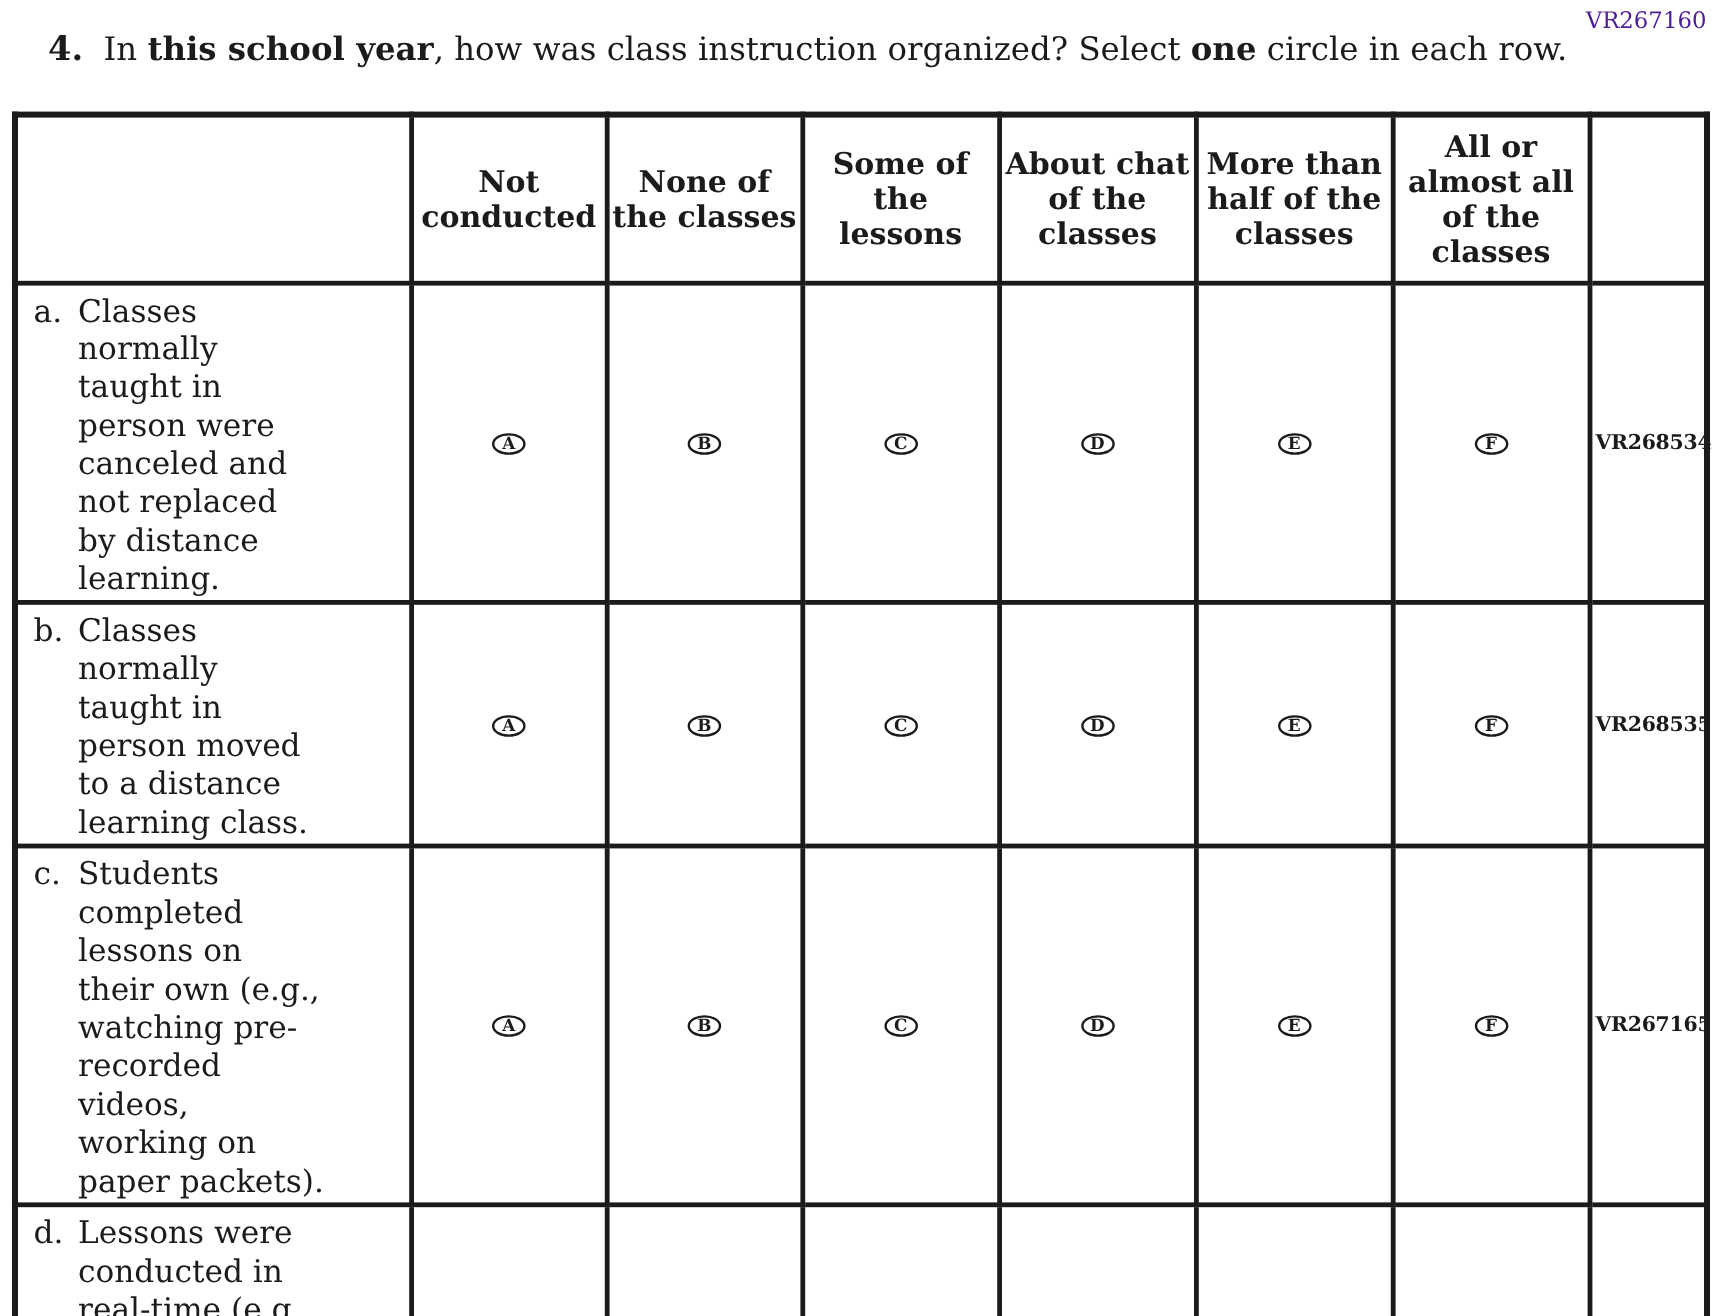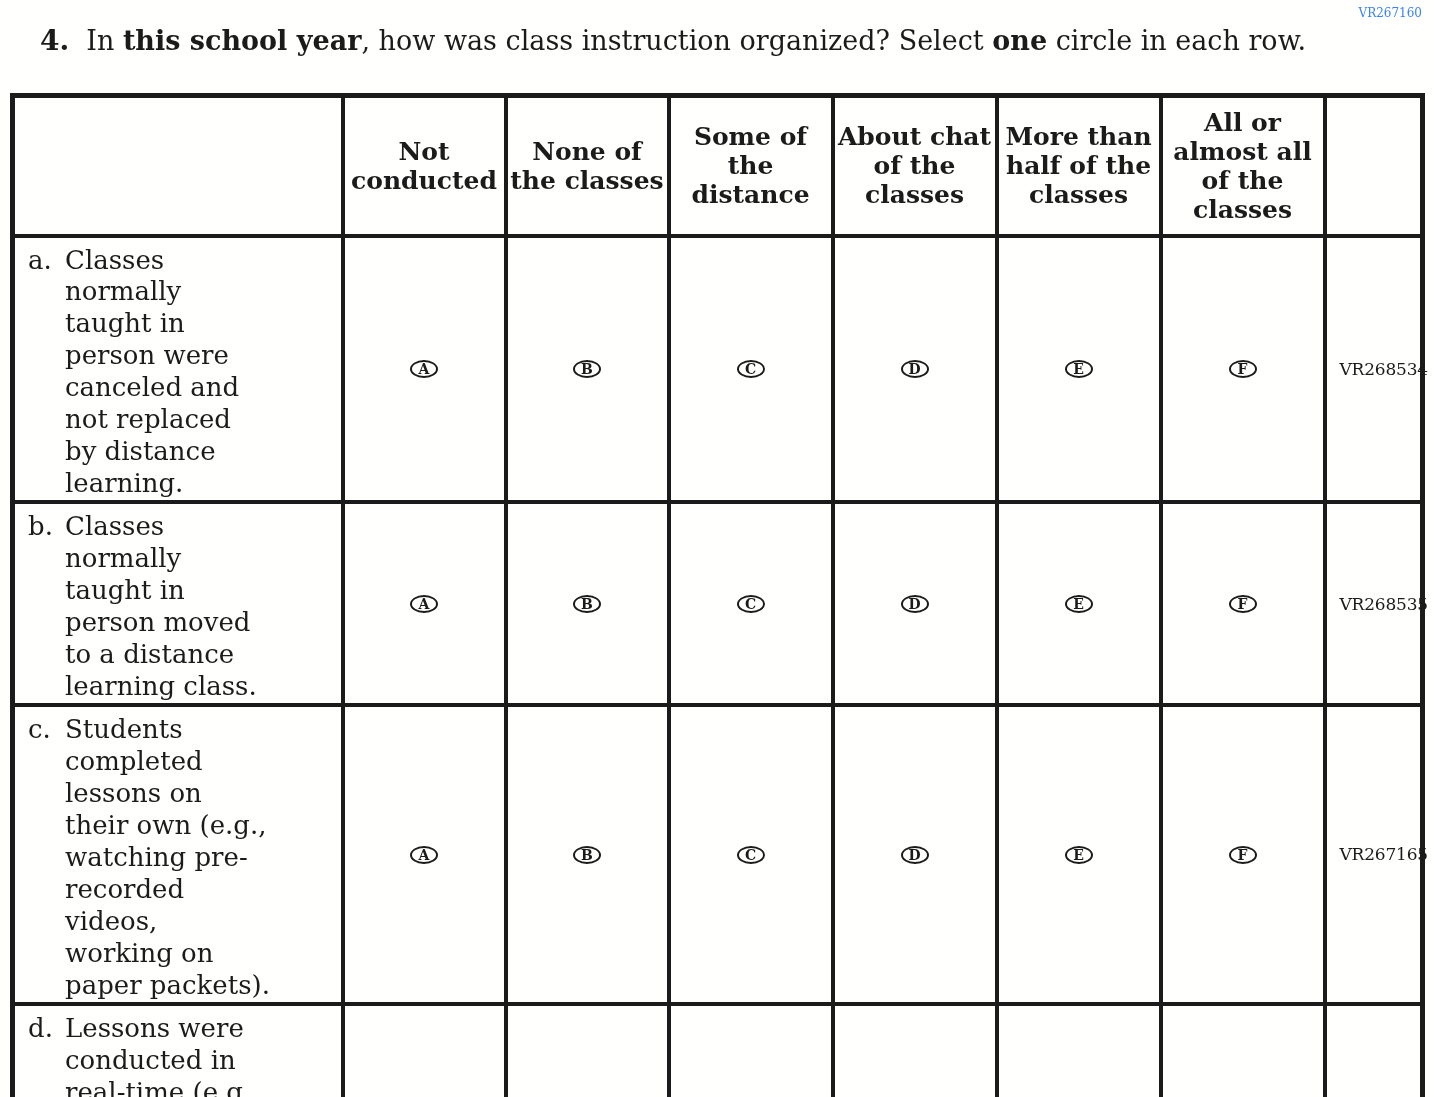--- a/index.html
+++ b/index.html
@@ -10,22 +10,22 @@
     height: 1097px;
     background: #fffffe;
     font-family: "DejaVu Serif", "Liberation Serif", serif;
     color: #1b1b1b;
     overflow: hidden;
   }
   .top-code {
     position: absolute;
     top: 6px;
     right: 12px;
-    font-size: 12px;
-    color: #3b82f6;
+    font-size: 19px;
+    color: #4c1d95;
   }
   .question {
     position: absolute;
     top: 24px;
     left: 40px;
     font-size: 27px;
     white-space: nowrap;
   }
   .qnum { font-weight: bold; margin-right: 17px; font-size: 28px; }
   .qtext .b { font-weight: bold; }
@@ -89,22 +89,23 @@
     border-radius: 50%;
     font-size: 14px;
     font-weight: bold;
     line-height: 1;
     cursor: pointer;
     background: transparent;
   }
   td.code {
     vertical-align: middle;
     font-size: 17px;
-    padding-left: 13px;
+    padding-left: 3px;
     letter-spacing: -0.2px;
+    font-weight: bold;
   }
 </style>
 </head>
 <body>
 
 <div class="page">
 
   <div class="top-code">VR267160</div>
 
   <div class="question">
@@ -123,21 +124,21 @@
       <col style="width:98px">
     </colgroup>
     <thead>
       <tr id="header-row">
         <th class="stub-h"></th>
         <th>Not
 conducted</th>
           <th>None of
 the classes</th>
           <th>Some of
-the distance</th>
+the lessons</th>
           <th>About chat
 of the
 classes</th>
           <th>More than
 half of the
 classes</th>
           <th>All or
 almost all
 of the
 classes</th>

